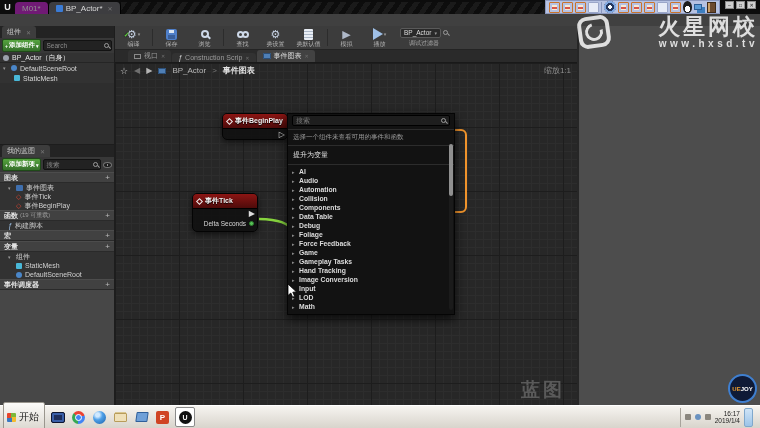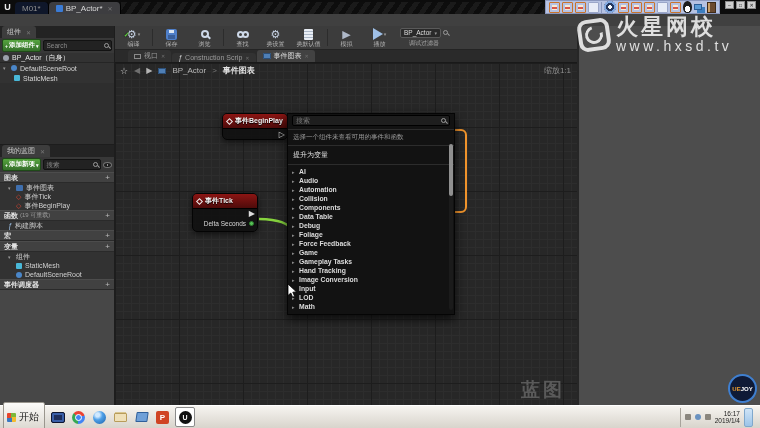--- a/index.html
+++ b/index.html
@@ -3,21 +3,21 @@
 <meta charset="utf-8">
 <style>
   *{margin:0;padding:0;box-sizing:border-box}
   html,body{width:760px;height:428px;overflow:hidden;background:#404040;
     font-family:"Liberation Sans",sans-serif;}
   .screen{position:relative;width:760px;height:428px;background:#404040;overflow:hidden}
 
   
   .titlebar{position:absolute;top:0;left:0;right:0;height:14px;background:#0c0c0c;display:flex;align-items:stretch}
   .uelogo{width:15px;display:flex;align-items:center;justify-content:center;color:#e8e8e8;font-size:9px;font-weight:bold;background:#0c0c0c}
-  .wtab{display:flex;align-items:center;gap:3px;padding:0 7px;font-size:8px;color:#8f8f8f;background:#0f172a;border-right:1px solid #000;border-radius:4px 4px 0 0;margin-top:2px}
+  .wtab{display:flex;align-items:center;gap:3px;padding:0 7px;font-size:8px;color:#8f8f8f;background:#701a75;border-right:1px solid #000;border-radius:4px 4px 0 0;margin-top:2px}
   .wtab.active{background:#3d3d40;color:#d8d8d8}
   .a-ico{width:7px;height:7px;background:#3a7bd5;border-radius:1px}
   .tab-x{color:#777;font-size:6px;margin-left:2px}
   .stripes{flex:1;margin-top:2px;background:repeating-linear-gradient(125deg,#1a1a1a 0 5px,#0d0d0d 5px 10px)}
   .recbar{display:flex;align-items:center;gap:2px;background:#b6c2e2;border:1px solid #8a97bd;padding:0 3px;height:14px}
   .rico{width:11px;height:11px;border:1px solid #c9742c;border-radius:1px;background:#f7ead2 repeating-linear-gradient(180deg,rgba(210,60,50,.85) 0 2px,transparent 2px 4px);background-clip:content-box;padding:2px}
   .rico.pale{border-color:#9aa6c8;background:#e7ecf7}
   .rsep{width:1px;height:11px;background:#8a97bd}
   .compass{width:12px;height:12px;border-radius:50%;background:radial-gradient(circle at 50% 50%,#fff 0 2px,#23365e 2px 4px,#7fa7e0 4px 6px,#23365e 6px)}
   .penguin{width:9px;height:12px;border-radius:50% 50% 45% 45%;background:radial-gradient(circle at 50% 68%,#fff 0 3px,#1d1d1d 3px)}
@@ -144,23 +144,23 @@
   .cat{display:flex;align-items:center;gap:3px;padding:1px 5px 1px 4px}
   .cat .tri{color:#8a8a8a;font-size:5px;width:4px;flex:none}
   .cat .cl{font-size:6.8px;color:#dcdcdc;font-weight:bold;white-space:nowrap}
   .ctx-scroll{position:absolute;right:1px;top:30px;bottom:4px;width:4px;background:#1b1b1b;border-radius:2px}
   .ctx-thumb{width:4px;height:52px;background:#909090;border-radius:2px}
 
   
   .hxsd{position:absolute;top:15px;left:578px;width:180px;display:flex;align-items:center;gap:6px;color:rgba(255,255,255,.82);z-index:20;pointer-events:none}
   .hxlogo{width:32px;height:32px;border:4px solid rgba(255,255,255,.82);border-radius:9px;transform:rotate(-8deg);position:relative;flex:none}
   .hxlogo::before{content:"";position:absolute;inset:3px;border:3px solid rgba(255,255,255,.82);border-radius:50%;border-top-color:transparent;transform:rotate(35deg)}
-  .hxtxt{display:flex;flex-direction:column;align-items:flex-start;flex:1}
+  .hxtxt{display:flex;flex-direction:column;align-items:flex-end;flex:1}
   .hxbrand{font-size:22px;font-weight:bold;letter-spacing:3px;line-height:23px;white-space:nowrap}
-  .hxurl{font-size:14px;font-weight:normal;letter-spacing:3.5px;white-space:nowrap}
+  .hxurl{font-size:10px;font-weight:bold;letter-spacing:3.5px;white-space:nowrap}
   .uejoy{position:absolute;right:3px;bottom:25px;width:29px;height:29px;border-radius:50%;background:#0f1a36;border:2px solid #3f7fd0;display:flex;align-items:center;justify-content:center;z-index:20}
   .uejoy .p1{font-size:6px;font-weight:bold;color:#f0a030}
   .uejoy .p2{font-size:6px;font-weight:bold;color:#fff}
 
   
   .taskbar{position:absolute;left:0;right:0;bottom:0;height:23px;background:linear-gradient(#f6f4f0,#d8d4cc);border-top:1px solid #fff;display:flex;align-items:center;gap:4px;padding:0 3px}
   .start{display:flex;align-items:center;gap:3px;background:linear-gradient(#fdfcfa,#d9d5cd);border:1px solid #9a968e;border-radius:2px;padding:1px 5px 1px 3px;height:30px;font-size:10px;color:#1a1a1a}
   .flag{width:9px;height:9px;background:conic-gradient(#7db83c 0 25%,#f3bb2f 25% 50%,#3a78c2 50% 75%,#e8452c 75%);border-radius:1px}
   .tkico{width:17px;height:17px;display:flex;align-items:center;justify-content:center}
   .i-player{width:14px;height:11px;background:#1d2d5a;border:1px solid #0d1530;border-radius:2px;box-shadow:inset 0 0 0 2px #3a5fa8}

